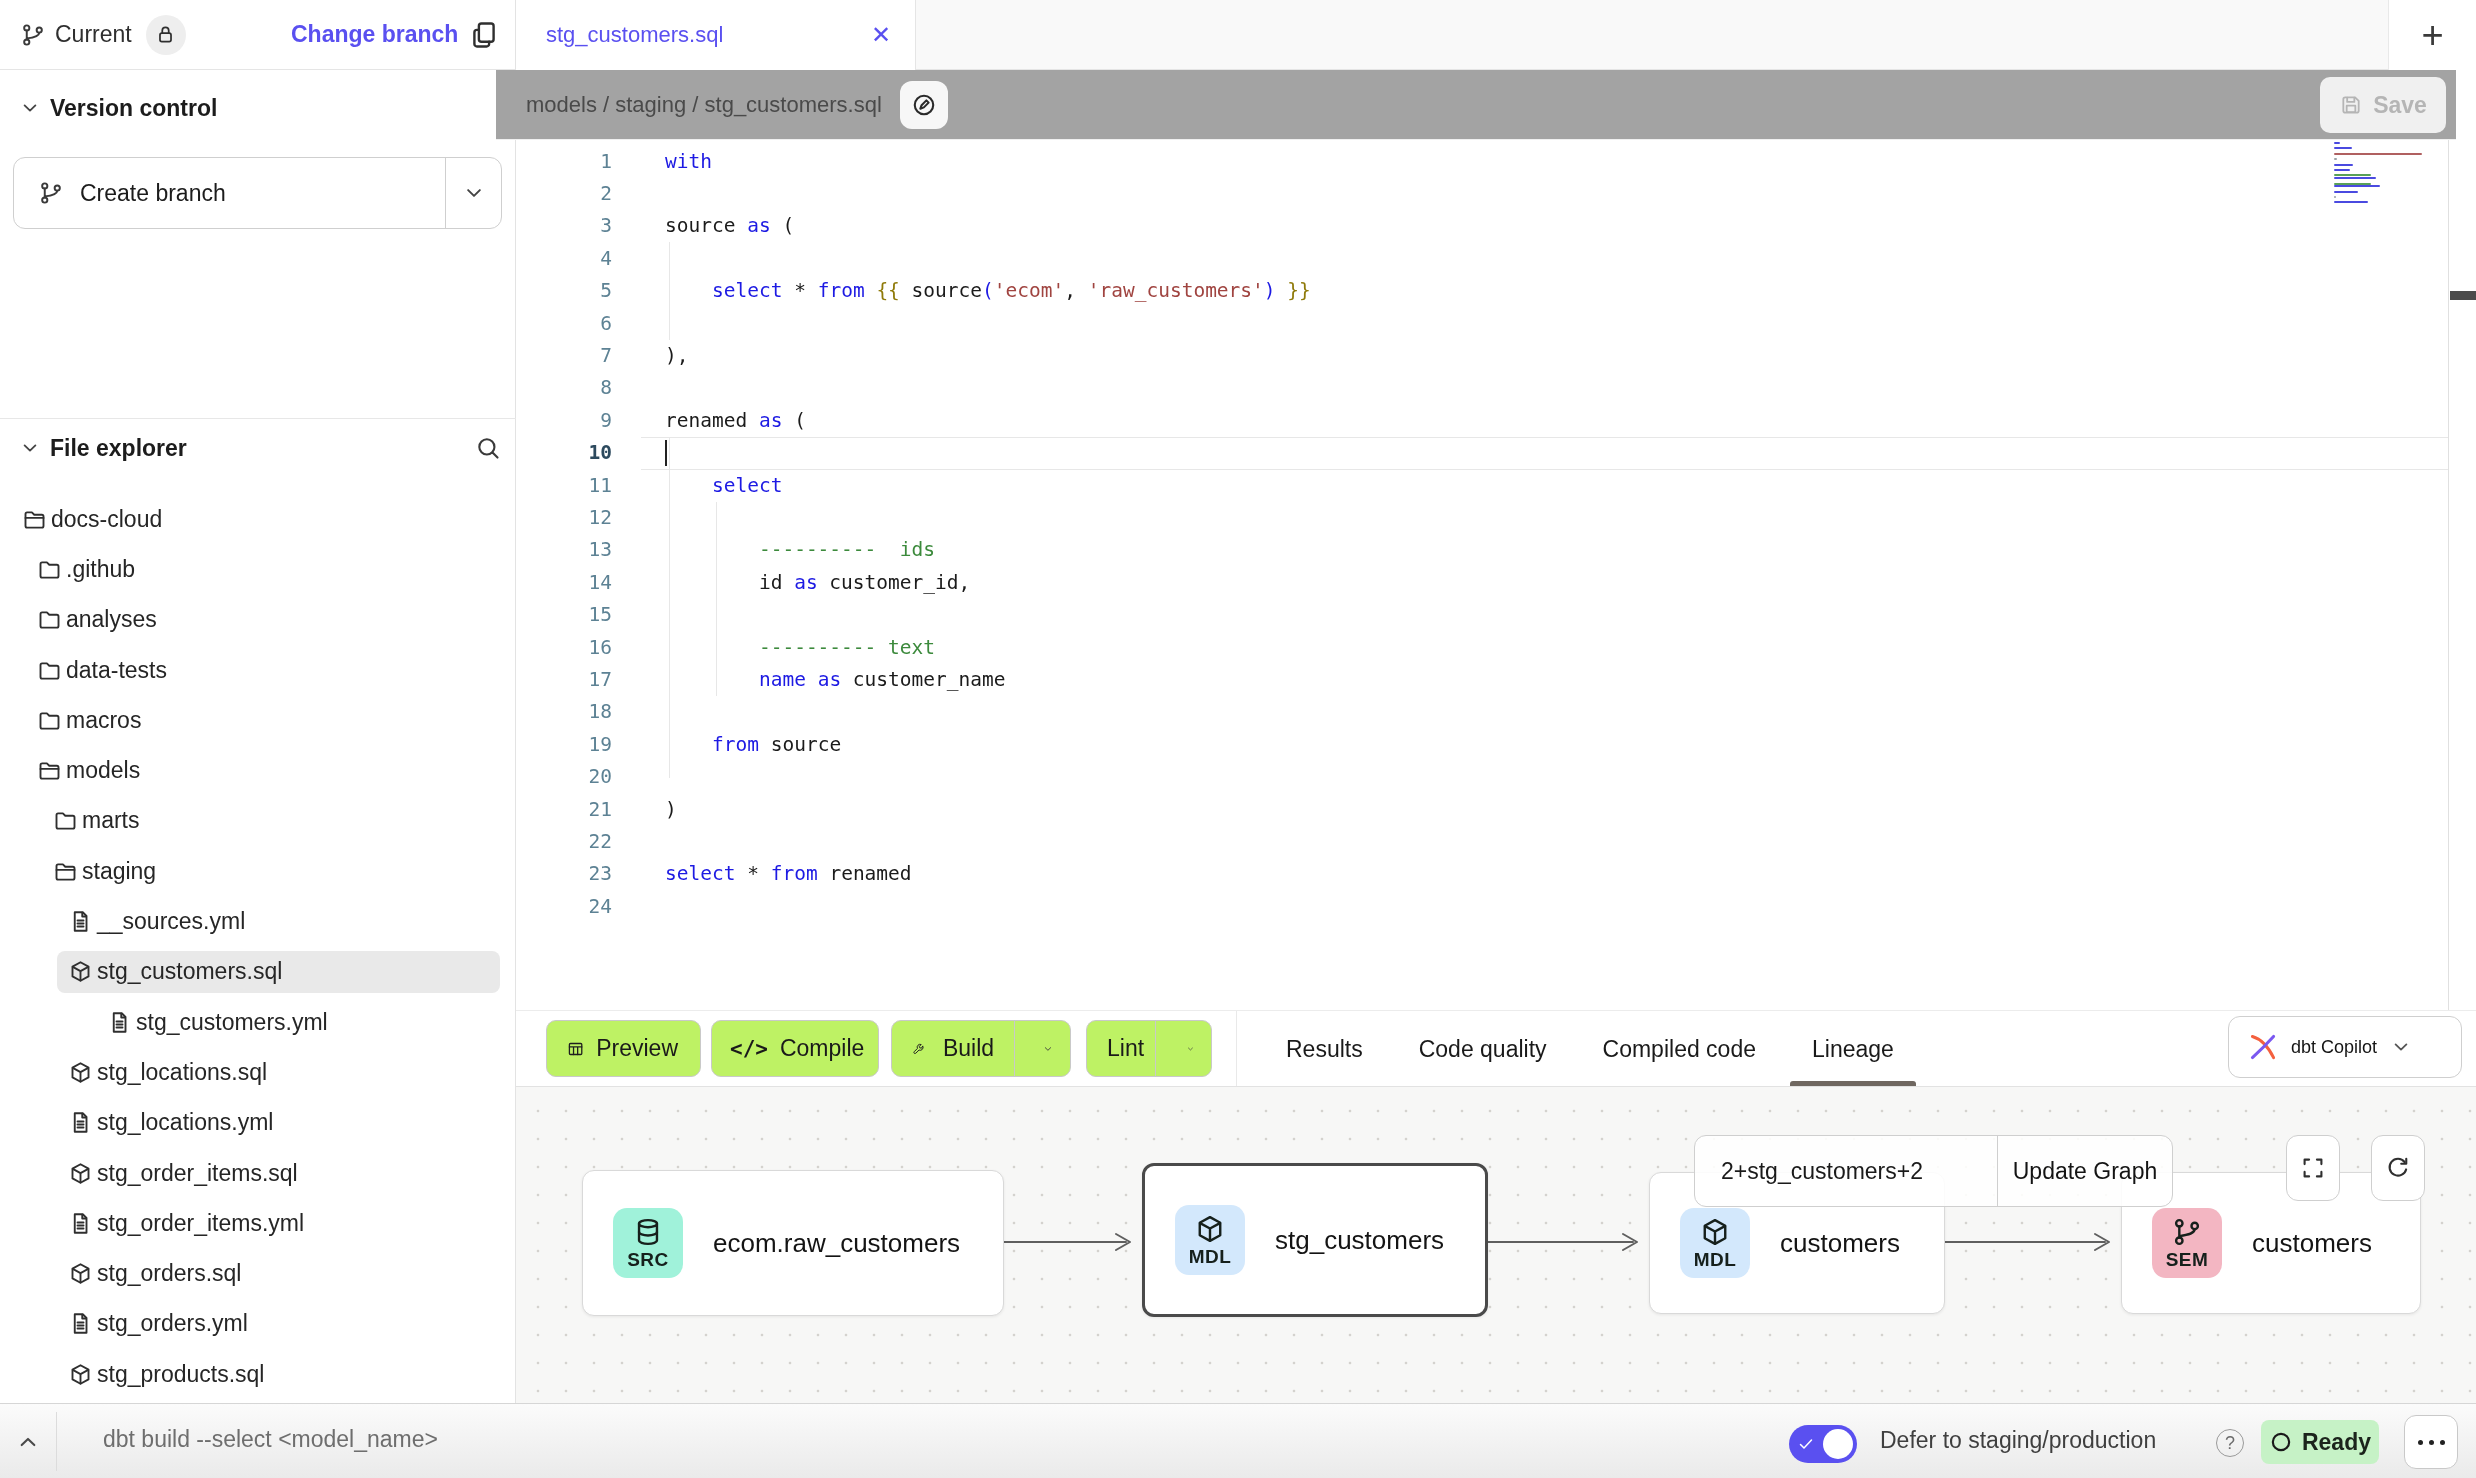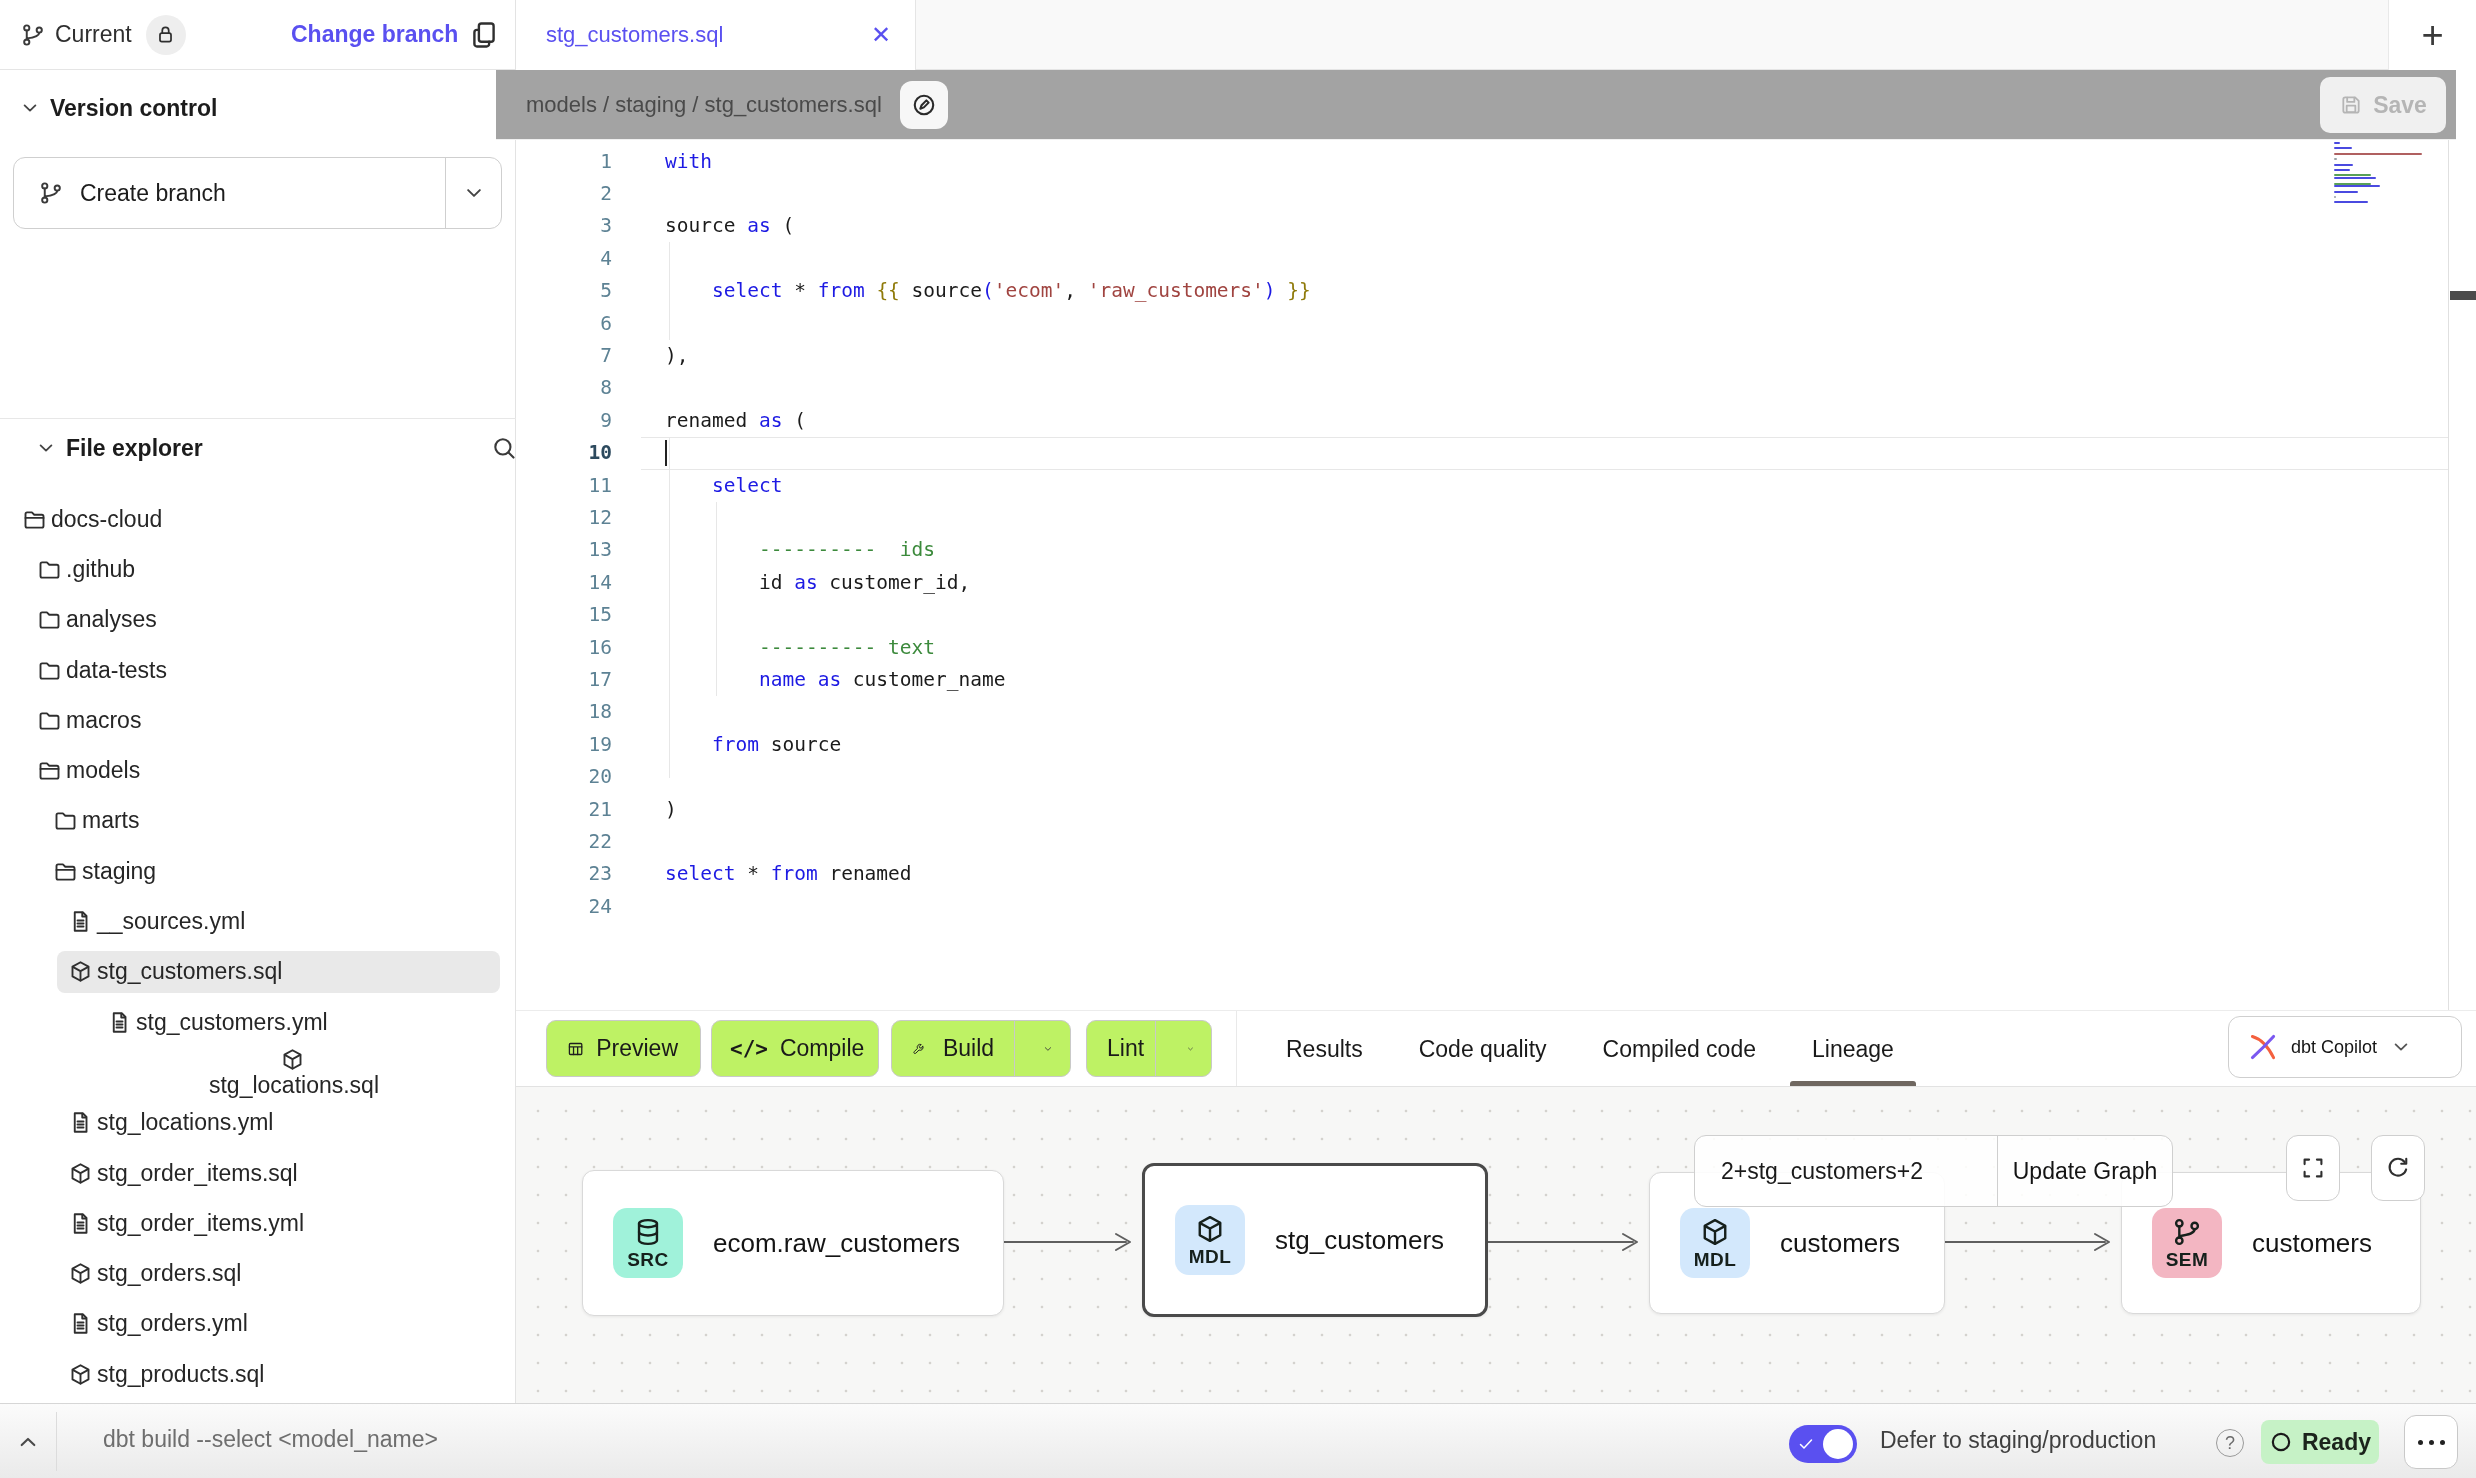--- a/index.html
+++ b/index.html
@@ -22,21 +22,21 @@
   .section-head { display:flex; align-items:center; height:40px; }
   .section-head .chev { width:24px; height:24px; color:#444; margin-left:18px; }
   .section-title { font-size:23px; font-weight:700; color:#1c1c1c; margin-left:8px; }
   #vc-head { left:0; top:88px; width:516px; }
   #create-branch { left:13px; top:157px; width:489px; height:72px; border:1.5px solid #cfcfcf; border-radius:12px; display:flex; align-items:center; background:#fff; cursor:pointer; }
   #create-branch .branch-ic { margin-left:24px; }
   #create-branch-label { font-size:23px; font-weight:500; color:#1c1c1c; margin-left:16px; }
   #create-branch .split { position:absolute; right:55px; top:0; width:1px; height:100%; background:#cfcfcf; }
   #create-branch .chev { position:absolute; right:14px; width:26px; height:26px; color:#444; }
   #vc-divider { left:0; top:418px; width:516px; height:1px; background:#e7e7e7; }
-  #fe-head { left:16px; top:428px; width:516px; }
+  #fe-head { left:0; top:428px; width:516px; }
   #fe-search { position:absolute; right:14px; width:28px; height:28px; color:#3a3a3a; cursor:pointer; }
 
   #file-tree { left:0; top:494px; width:516px; height:909px; overflow:hidden; }
   .tree-row { height:50.3px; display:flex; align-items:center; position:relative; font-size:23px; color:#262626; cursor:pointer; }
   .tree-row .sel-bg { position:absolute; left:57px; right:16px; top:4px; bottom:4px; background:#e9e9e9; border-radius:8px; }
   .tree-row .icon { width:25px; height:25px; color:#2f2f2f; position:relative; }
   .tree-row .lbl { margin-left:4px; position:relative; }
 
   
   #tabstrip { left:516px; top:0; width:1960px; height:70px; background:#f9f9f9; }
@@ -285,21 +285,21 @@
     <div class="tree-row" style="padding-left: 107px;">
       <span class="icon">
         <svg viewBox="0 0 20 20" fill="none" stroke="currentColor" stroke-width="1.5" stroke-linecap="round" stroke-linejoin="round">
           <path d="M5.4 2.6h6.4l3 3v11.8H5.4z"></path>
           <path d="M11.4 2.9v3.1h3.1"></path>
           <path d="M7.6 9.2h4.8M7.6 11.6h4.8M7.6 14h4.8"></path>
         </svg>
       </span>
       <span class="lbl">stg_customers.yml</span>
     </div>
-    <div class="tree-row" style="padding-left: 68px; flex-direction: column;">
+    <div class="tree-row" style="padding-left: 68px;">
       <span class="icon">
         <svg viewBox="0 0 20 20" fill="none" stroke="currentColor" stroke-width="1.5" stroke-linecap="round" stroke-linejoin="round">
           <path d="M10 2.6l6.4 3.5v7.8L10 17.4l-6.4-3.5V6.1z"></path>
           <path d="M3.8 6.3L10 9.7l6.2-3.4M10 9.7v7.5"></path>
         </svg>
       </span>
       <span class="lbl">stg_locations.sql</span>
     </div>
     <div class="tree-row" style="padding-left: 68px;">
       <span class="icon">

